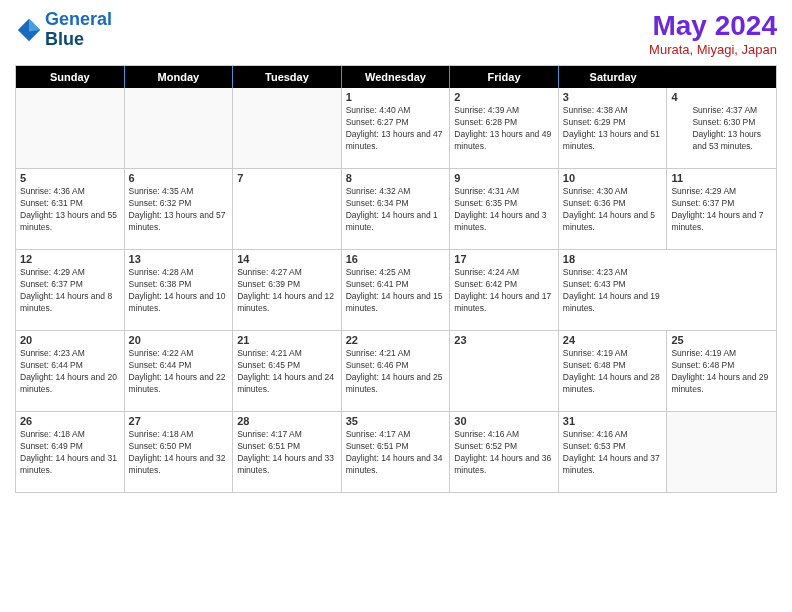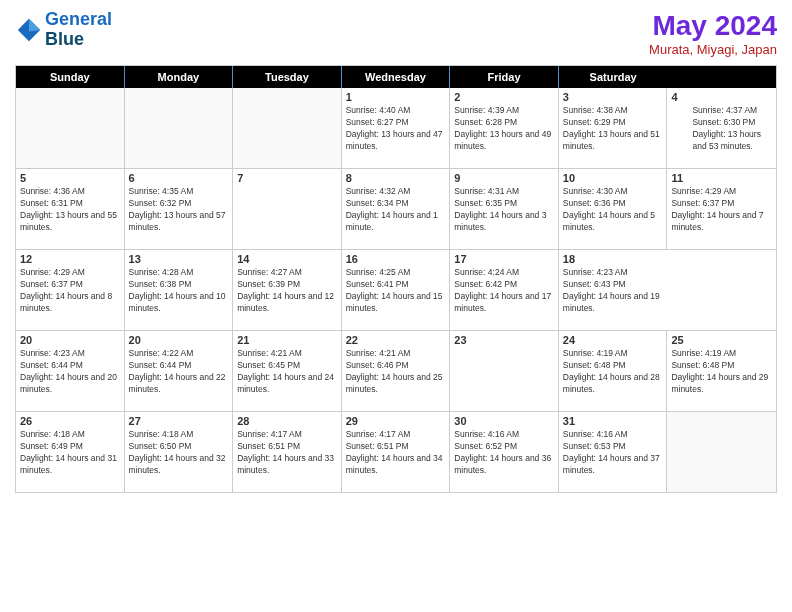--- a/index.html
+++ b/index.html
@@ -299,21 +299,21 @@
 Sunset: 6:50 PM
 Daylight: 14 hours and 32 minutes.</div>
           </div>
           <div class="cal-cell">
             <div class="day-num">28</div>
             <div class="cell-info" style="white-space: pre-line;">Sunrise: 4:17 AM
 Sunset: 6:51 PM
 Daylight: 14 hours and 33 minutes.</div>
           </div>
           <div class="cal-cell">
-            <div class="day-num">29</div>
+            <div class="day-num">35</div>
             <div class="cell-info" style="white-space: pre-line;">Sunrise: 4:17 AM
 Sunset: 6:51 PM
 Daylight: 14 hours and 34 minutes.</div>
           </div>
           <div class="cal-cell">
             <div class="day-num">30</div>
             <div class="cell-info" style="white-space: pre-line;">Sunrise: 4:16 AM
 Sunset: 6:52 PM
 Daylight: 14 hours and 36 minutes.</div>
           </div>

